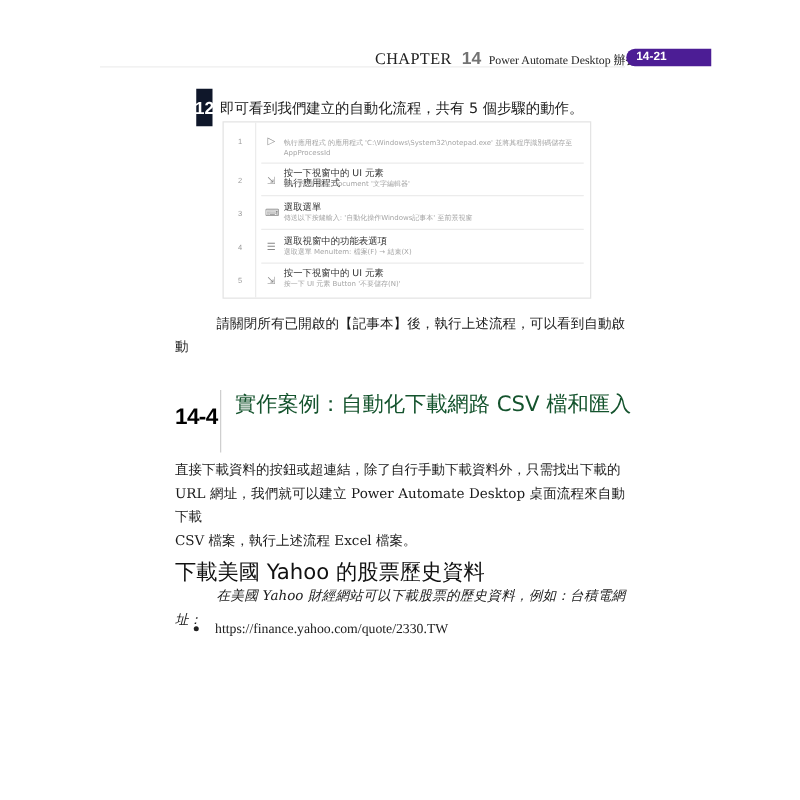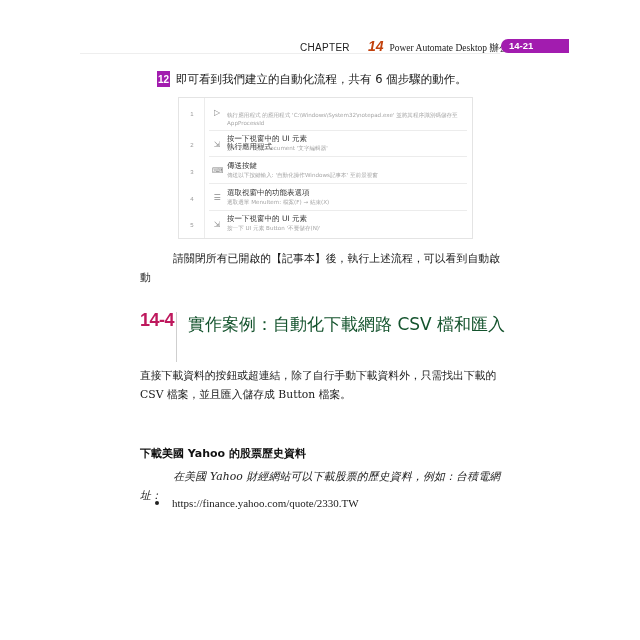--- a/index.html
+++ b/index.html
@@ -1,66 +1,66 @@
 <!DOCTYPE html>
 <html><head>
 <meta charset="utf-8">
 <style>
   html, body { margin: 0; padding: 0; background: #ffffff; }
   body { width: 640px; height: 640px; position: relative; overflow: hidden;
          font-family: "DejaVu Serif", serif; color: #1a1a1a; }
   .header-line { position: absolute; left: 80px; top: 53px; width: 420px; height: 1px; background: #eeeeee; }
   .running-head { position: absolute; left: 300px; top: 38px; height: 16px; display: flex; align-items: baseline; white-space: nowrap; }
-  .rh-chapter { font-family: Liberation Sans, sans-serif; font-size: 10px; letter-spacing: 0.3px; color: #222; }
-  .rh-num { font-family: "Liberation Sans", sans-serif; font-weight: bold; font-size: 14px; margin: 0 6px 0 18px; color: #c2410c; font-style: italic; }
+  .rh-chapter { font-family: Liberation Serif, serif; font-size: 13px; letter-spacing: 0.3px; color: #222; }
+  .rh-num { font-family: "Liberation Sans", sans-serif; font-weight: bold; font-size: 14px; margin: 0 6px 0 8px; color: #737373; }
   .rh-title { font-family: "Liberation Serif", serif; font-size: 9.5px; color: #222; }
-  .page-badge { position: absolute; left: 501px; top: 39px; width: 68px; height: 14px; background: #a21caf; border-radius: 7px 0 0 7px; text-align: center; }
+  .page-badge { position: absolute; left: 501px; top: 39px; width: 68px; height: 14px; background: #4c1d95; border-radius: 7px 0 0 7px; text-align: center; }
   .page-badge span { position: absolute; left: 8px; top: 1px; font-family: "Liberation Sans", sans-serif; font-weight: bold; font-size: 9.5px; color: #ffffff; }
 
   .step { position: absolute; left: 157px; top: 71px; display: flex; align-items: center; }
-  .step-badge { width: 13px; height: 16px; background: #a21caf; color: #fff; font-family: "Liberation Sans", sans-serif; font-weight: bold; font-size: 10px; display: flex; align-items: center; justify-content: center; margin-right: 6px; }
+  .step-badge { width: 13px; height: 30px; background: #0f172a; color: #fff; font-family: "Liberation Sans", sans-serif; font-weight: bold; font-size: 14px; display: flex; align-items: center; justify-content: center; margin-right: 6px; }
   .step-text { font-family: "DejaVu Sans", sans-serif; font-size: 11.5px; color: #222; }
 
   .flow-box { position: absolute; left: 178px; top: 97px; width: 293px; height: 140px; border: 1px solid #e4e4e4; background: #fff; }
   .flow-sep { position: absolute; left: 25px; top: 0; width: 1px; height: 140px; background: #ececec; }
   .flow-row { position: absolute; left: 0; width: 293px; }
   .flow-row .num { position: absolute; left: 8px; width: 10px; text-align: center; font-family: "Liberation Sans", sans-serif; font-size: 6px; color: #9a9a9a; }
   .flow-row .ico { position: absolute; left: 33px; width: 10px; text-align: center; font-family: "DejaVu Sans", sans-serif; font-size: 8px; color: #8a8a8a; }
   .flow-row .ttl { position: absolute; left: 48px; font-family: "DejaVu Sans", sans-serif; font-size: 7.5px; color: #333; white-space: nowrap; }
   .flow-row .sub { position: absolute; left: 48px; font-family: "DejaVu Sans", sans-serif; font-size: 5.6px; color: #a5a5a5; white-space: nowrap; line-height: 9px; }
   .flow-row .divider { position: absolute; left: 30px; width: 258px; height: 1px; background: #ececec; }
 
   .para { position: absolute; left: 140px; width: 360px; font-family: "DejaVu Serif", serif; font-size: 10.8px; line-height: 19px; color: #1a1a1a; text-align: justify; }
   .para .indent { display: inline-block; width: 33px; }
 
-  .sec-num { position: absolute; left: 140px; top: 310px; font-family: "Liberation Sans", sans-serif; font-weight: bold; font-size: 18px; color: #be185d; letter-spacing: -0.5px; }
+  .sec-num { position: absolute; left: 140px; top: 323px; font-family: "Liberation Sans", sans-serif; font-weight: bold; font-size: 18px; color: #000000; letter-spacing: -0.5px; }
   .sec-bar { position: absolute; left: 176px; top: 312px; width: 1px; height: 50px; background: #cfcfcf; }
   .sec-title { position: absolute; left: 188px; top: 313px; width: 320px; font-family: "DejaVu Sans", sans-serif; font-size: 17px; line-height: 22px; color: #14532d; }
 
-  .sub-head { position: absolute; left: 140px; top: 446px; font-family: "DejaVu Sans", sans-serif; font-weight: bold; font-size: 11px; color: #111; }
+  .sub-head { position: absolute; left: 140px; top: 446px; font-family: "DejaVu Sans", sans-serif; font-weight: normal; font-size: 17px; color: #111; }
   .bullet-row { position: absolute; left: 155px; top: 497px; display: flex; align-items: center; }
   .bullet { width: 4px; height: 4px; border-radius: 50%; background: #222; margin-right: 13px; }
   .bullet-text { font-family: "Liberation Serif", serif; font-size: 11px; color: #1a1a1a; }
 </style>
 </head>
 <body>
 
 <div class="header-line"></div>
 <div class="running-head">
   <span class="rh-chapter">CHAPTER</span>
   <span class="rh-num">14</span>
   <span class="rh-title">Power Automate Desktop 辦公室自動化</span>
 </div>
 <div class="page-badge">
   <span>14-21</span>
 </div>
 
 <div class="step">
   <div class="step-badge">12</div>
-  <div class="step-text">即可看到我們建立的自動化流程，共有 6 個步驟的動作。</div>
+  <div class="step-text">即可看到我們建立的自動化流程，共有 5 個步驟的動作。</div>
 </div>
 
 <div class="flow-box">
   <div class="flow-sep"></div>
 
   <div class="flow-row" style="top:0;">
     <span class="num" style="top:13px;">1</span>
     <span class="ico" style="top:10px;">▷</span>
     <span class="ttl" style="top:4px;margin-top:40px;">執行應用程式</span>
     <span class="sub" style="top:13px;">執行應用程式 的應用程式 'C:\Windows\System32\notepad.exe' 並將其程序識別碼儲存至</span>
@@ -72,21 +72,21 @@
     <span class="num" style="top:11px;">2</span>
     <span class="ico" style="top:9px;">⇲</span>
     <span class="ttl" style="top:3px;">按一下視窗中的 UI 元素</span>
     <span class="sub" style="top:13px;">按一下 UI 元素 Document '文字編輯器'</span>
     <div class="divider" style="top:25px;"></div>
   </div>
 
   <div class="flow-row" style="top:59px;">
     <span class="num" style="top:12px;">3</span>
     <span class="ico" style="top:9px;">⌨</span>
-    <span class="ttl" style="top:4px;">傳送按鍵</span>
+    <span class="ttl" style="top:4px;">選取選單</span>
     <span class="sub" style="top:14px;">傳送以下按鍵輸入: '自動化操作Windows記事本' 至前景視窗</span>
     <div class="divider" style="top:26px;"></div>
   </div>
 
   <div class="flow-row" style="top:86px;">
     <span class="num" style="top:12px;">4</span>
     <span class="ico" style="top:9px;">☰</span>
     <span class="ttl" style="top:4px;">選取視窗中的功能表選項</span>
     <span class="sub" style="top:14px;">選取選單 MenuItem: 檔案(F) → 結束(X)</span>
     <div class="divider" style="top:26px;"></div>
@@ -105,21 +105,22 @@
 </div>
 
 <div class="sec-num">14-4</div>
 <div class="sec-bar"></div>
 <div class="sec-title">
   <div>實作案例：自動化下載網路 CSV 檔和匯入</div>
 </div>
 
 <div class="para" style="top:366px;">
   <div><span>直接下載資料的按鈕或超連結，除了自行手動下載資料外，只需找出下載的</span></div>
-  <div><span>CSV 檔案，並且匯入儲存成 Button 檔案。</span></div>
+  <div><span>URL 網址，我們就可以建立 Power Automate Desktop 桌面流程來自動下載</span></div>
+  <div><span>CSV 檔案，執行上述流程 Excel 檔案。</span></div>
 </div>
 
 <div class="sub-head">下載美國 Yahoo 的股票歷史資料</div>
 
 <div class="para" style="top:467px;font-style:italic;">
   <div><span class="indent"></span><span>在美國 Yahoo 財經網站可以下載股票的歷史資料，例如：台積電網址：</span></div>
 </div>
 
 <div class="bullet-row">
   <span class="bullet"></span>

